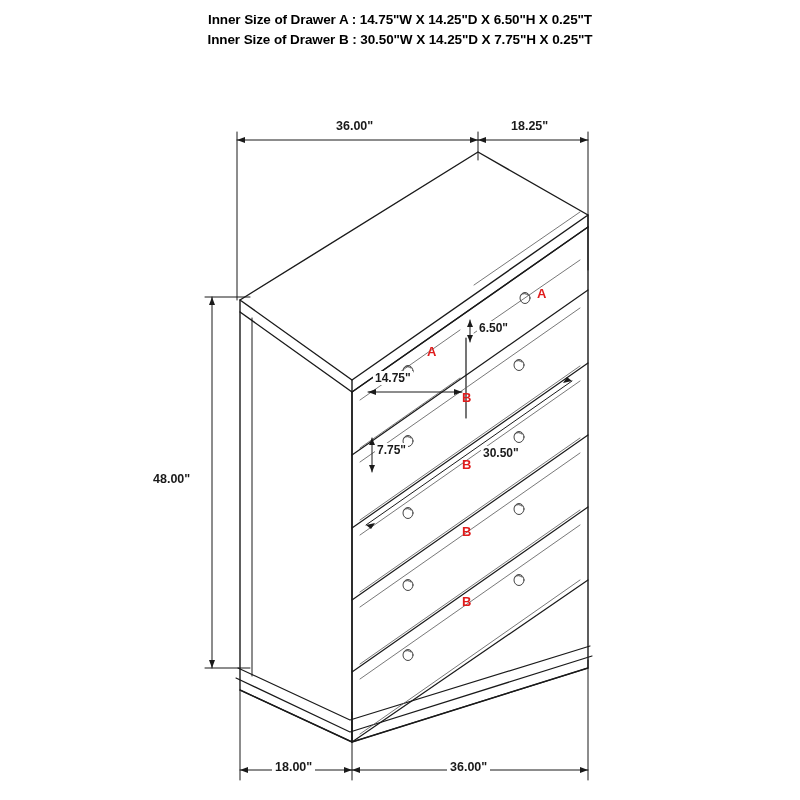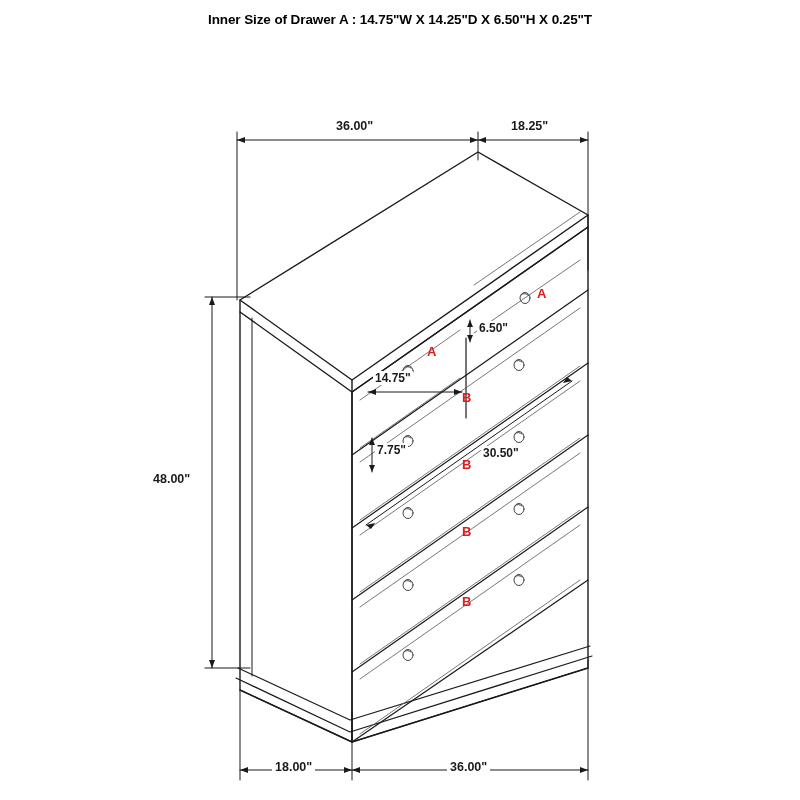--- a/index.html
+++ b/index.html
@@ -66,20 +66,21 @@
     padding: 0 2px;
     white-space: nowrap;
   }
 </style>
 </head>
 <body>
 
 <div id="stage">
 
   <div class="hdr" id="hdr1">Inner Size of Drawer A : 14.75"W X 14.25"D X 6.50"H X 0.25"T</div>
+  <div class="hdr" id="hdr2">Inner Size of Drawer B : 30.50"W X 14.25"D X 7.75"H X 0.25"T</div>
 
   <svg id="diagram" viewBox="0 0 800 800">
     <g fill="none" stroke="#1a1a1a" stroke-width="1.3" stroke-linejoin="round" stroke-linecap="round">
 
       <g stroke-width="1">
 
         <line x1="237" y1="132" x2="237" y2="300"></line>
         <line x1="478" y1="132" x2="478" y2="160"></line>
         <line x1="588" y1="132" x2="588" y2="270"></line>
 

